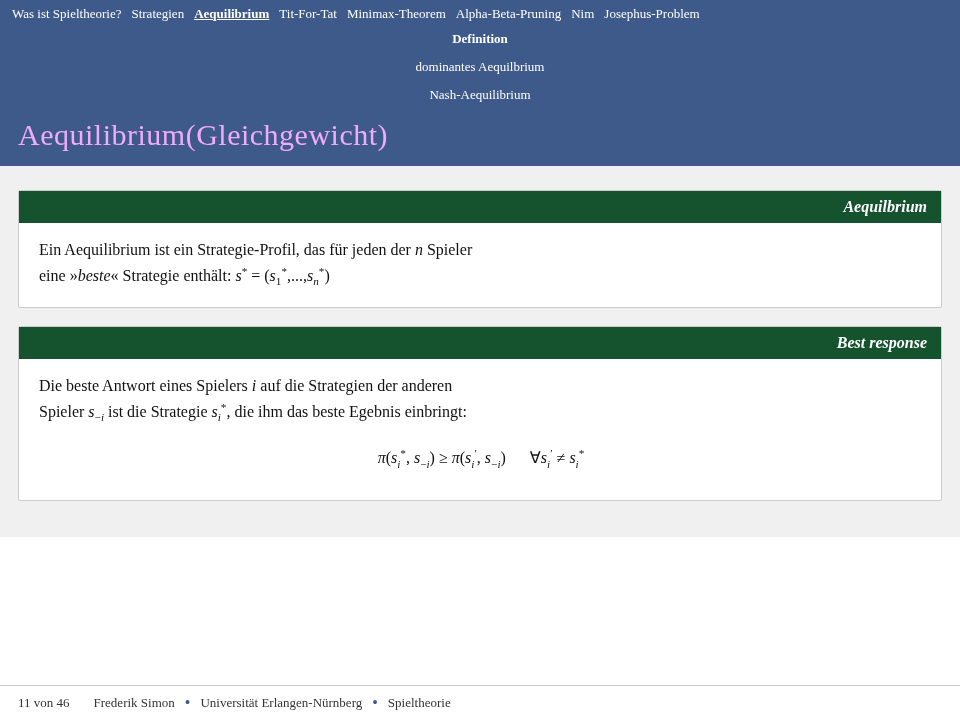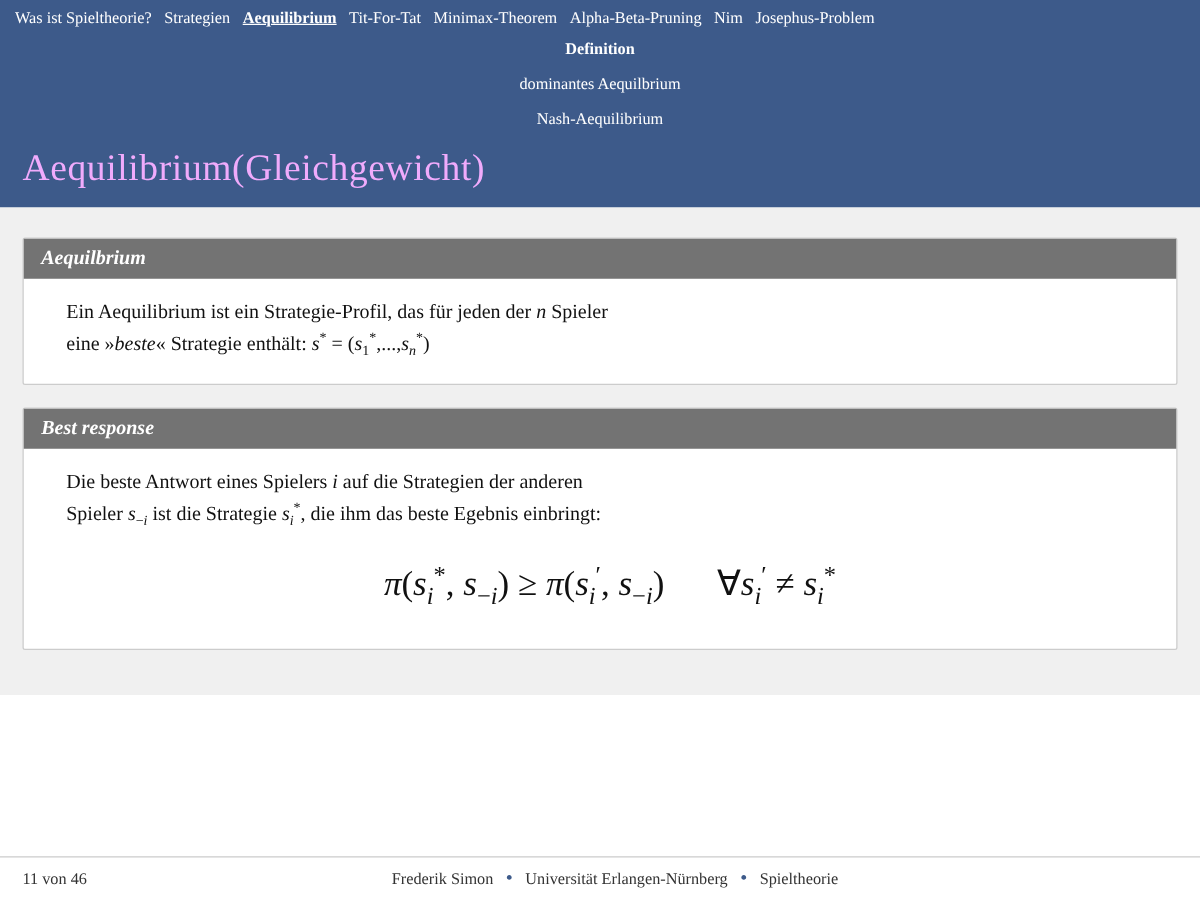--- a/index.html
+++ b/index.html
@@ -82,40 +82,41 @@
 
     
     .def-box {
       background: #ffffff;
       border: 1px solid #cccccc;
       margin-bottom: 18px;
       border-radius: 2px;
     }
 
     .def-box-header {
-      background: #737373;
+      background: #14532d;
       color: #ffffff;
       padding: 7px 14px;
       font-size: 16px;
       font-style: italic;
       font-weight: bold;
+      text-align: right;
     }
 
     .def-box-body {
-      padding: 14px 18px 16px 34px;
+      padding: 14px 18px 16px 20px;
       font-size: 16px;
       line-height: 1.6;
       color: #111111;
       border-radius: 18px;
     }
 
     .math-formula {
       display: block;
       text-align: center;
-      font-size: 28px;
+      font-size: 16px;
       margin: 18px 0 10px 0;
       color: #111111;
     }
 
     sup {
       font-size: 0.7em;
       vertical-align: super;
     }
 
     sub {
@@ -127,21 +128,21 @@
     #footer {
       position: absolute;
       bottom: 0;
       left: 0;
       width: 100%;
       background: #ffffff;
       border-top: 1px solid #cccccc;
       padding: 8px 18px;
       display: flex;
       align-items: center;
-      justify-content: space-between;
+      justify-content: flex-start;
       font-size: 13px;
       color: #333333;
     }
 
     .footer-center {
       display: flex;
       align-items: center;
       gap: 10px;
       margin-left: 24px;
     }

